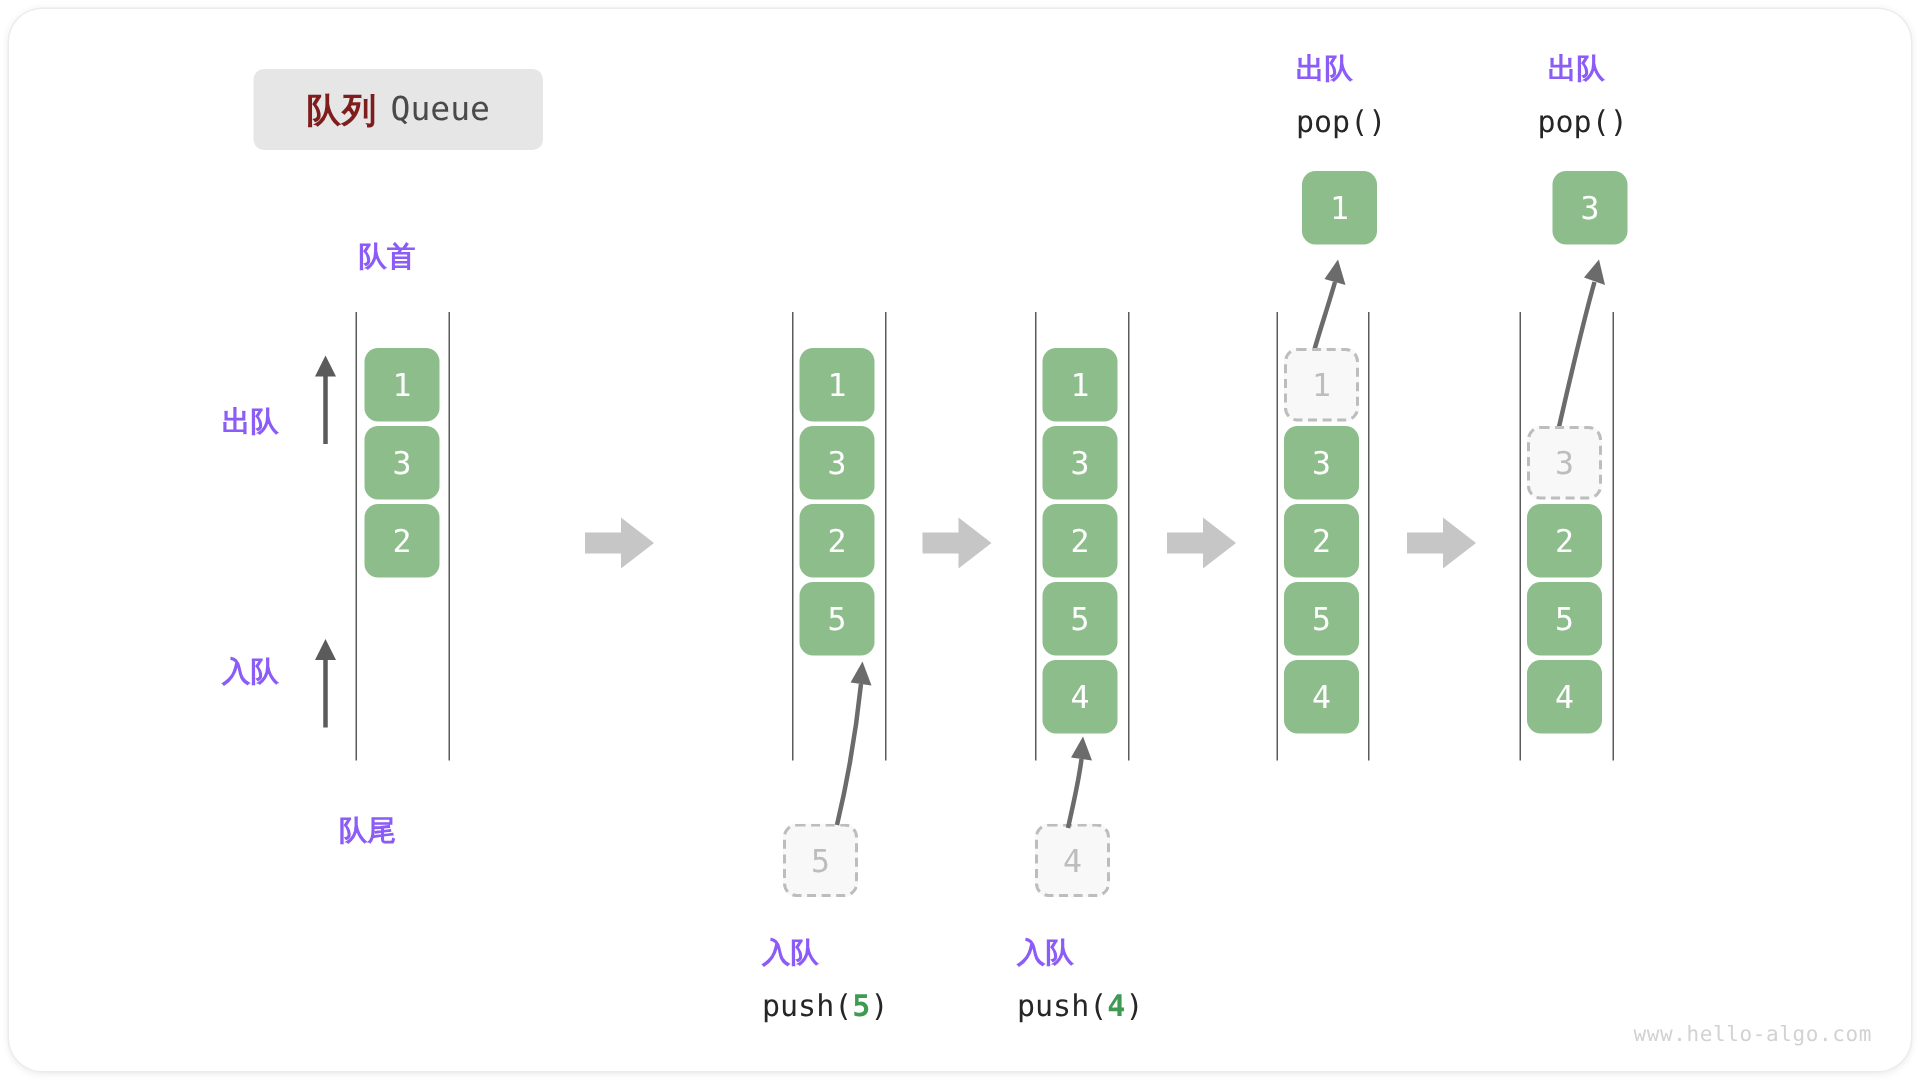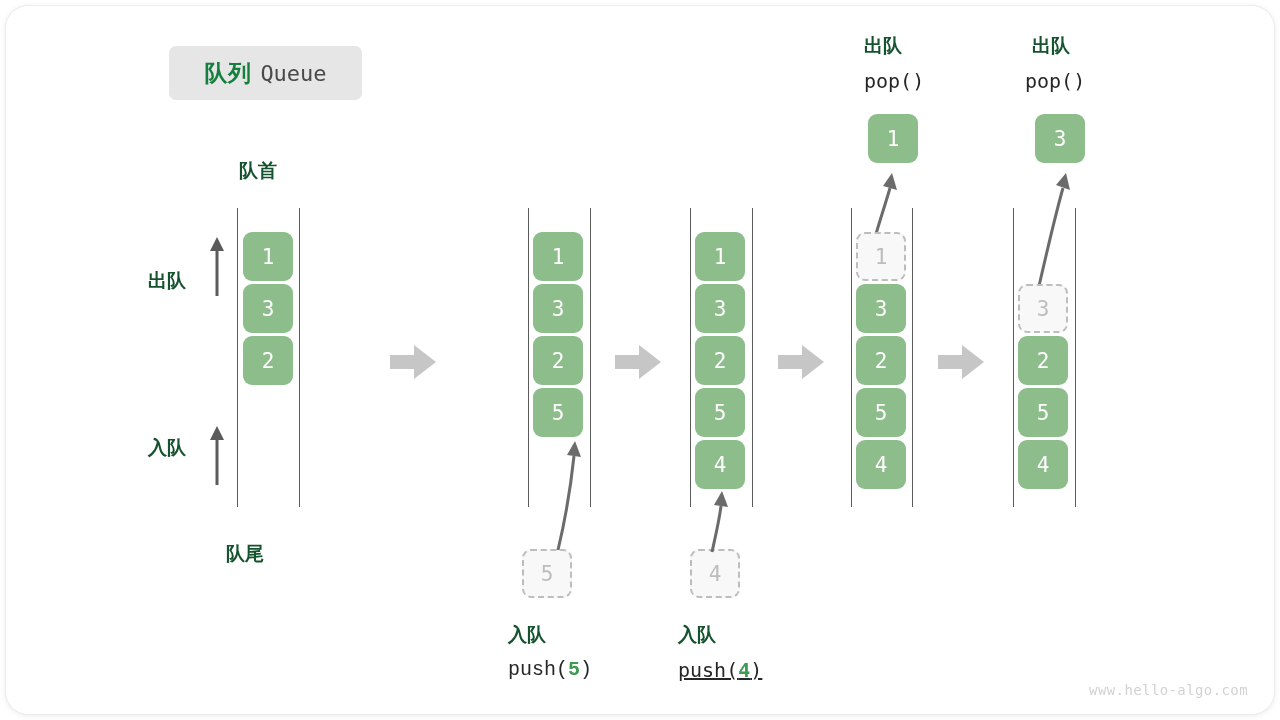--- a/index.html
+++ b/index.html
@@ -26,34 +26,34 @@
   
   #title-badge{
     left:169px;top:46px;
     width:193px;height:54px;
     background:#e6e6e6;
     border-radius:7px;
     display:flex;align-items:center;justify-content:center;
     gap:9px;
   }
   #title-badge .cn{
-    font-size:23px;font-weight:bold;color:#15803d;
+    font-size:23px;font-weight:bold;color:#7f1d1d;
     font-family:"Liberation Sans",sans-serif;
     letter-spacing:0.5px;
   }
   #title-badge .en{
     font-size:22px;color:#4a4a4a;
     font-family:"DejaVu Sans Mono",monospace;
   }
 
   
   .cn-label{
     font-family:"Liberation Sans",sans-serif;
     font-weight:bold;
-    color:#14532d;
+    color:#8b5cf6;
     font-size:19px;
     white-space:nowrap;
   }
   .mono-label{
     font-family:"DejaVu Sans Mono",monospace;
     color:#262626;
     font-size:20px;
     white-space:nowrap;
   }
   .mono-label .num{color:#3f9a54;font-weight:bold;}
@@ -143,21 +143,21 @@
   <div class="abs box filled" style="left:533px;top:336px;">2</div>
   <div class="abs box filled" style="left:533px;top:388px;">5</div>
 
   <div class="abs box ghost" style="left:522px;top:549px;">5</div>
   <svg class="abs" style="left:530px;top:434px;" width="60" height="120">
     <path d="M 28 116 C 33 95, 40 60, 44 22" stroke="#6b6b6b" stroke-width="3" fill="none"></path>
     <polygon points="45,7 37,21 51,23" fill="#6b6b6b"></polygon>
   </svg>
 
   <div class="abs cn-label" style="left:508px;top:622px;">入队</div>
-  <div class="abs mono-label" style="left:508px;top:658px;font-family:Liberation Mono, monospace;"><span>push(</span><span class="num">5</span><span>)</span></div>
+  <div class="abs mono-label" style="left:508px;top:658px;"><span>push(</span><span class="num">5</span><span>)</span></div>
 
   <svg class="abs step-arrow" style="left:615px;top:345px;" viewBox="0 0 46 34">
     <polygon points="0,10 24,10 24,0 46,17 24,34 24,24 0,24" fill="#c6c6c6"></polygon>
   </svg>
 
   <div class="abs rail" style="left:690px;top:208px;height:299px;"></div>
   <div class="abs rail" style="left:752px;top:208px;height:299px;"></div>
 
   <div class="abs box filled" style="left:695px;top:232px;">1</div>
   <div class="abs box filled" style="left:695px;top:284px;">3</div>
@@ -165,21 +165,21 @@
   <div class="abs box filled" style="left:695px;top:388px;">5</div>
   <div class="abs box filled" style="left:695px;top:440px;">4</div>
 
   <div class="abs box ghost" style="left:690px;top:549px;">4</div>
   <svg class="abs" style="left:694px;top:486px;" width="50" height="70">
     <path d="M 18 66 C 21 52, 25 36, 27 20" stroke="#6b6b6b" stroke-width="3" fill="none"></path>
     <polygon points="28,5 20,19 34,21" fill="#6b6b6b"></polygon>
   </svg>
 
   <div class="abs cn-label" style="left:678px;top:622px;">入队</div>
-  <div class="abs mono-label" style="left:678px;top:658px;text-decoration:underline;"><span>push(</span><span class="num">4</span><span>)</span></div>
+  <div class="abs mono-label" style="left:678px;top:658px;"><span>push(</span><span class="num">4</span><span>)</span></div>
 
   <svg class="abs step-arrow" style="left:778px;top:345px;" viewBox="0 0 46 34">
     <polygon points="0,10 24,10 24,0 46,17 24,34 24,24 0,24" fill="#c6c6c6"></polygon>
   </svg>
 
   <div class="abs cn-label" style="left:864px;top:33px;">出队</div>
   <div class="abs mono-label" style="left:864px;top:69px;">pop()</div>
 
   <div class="abs box filled" style="left:868px;top:114px;">1</div>
 

